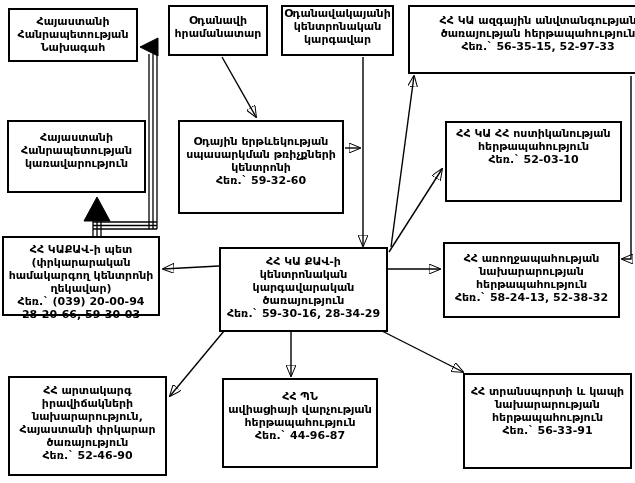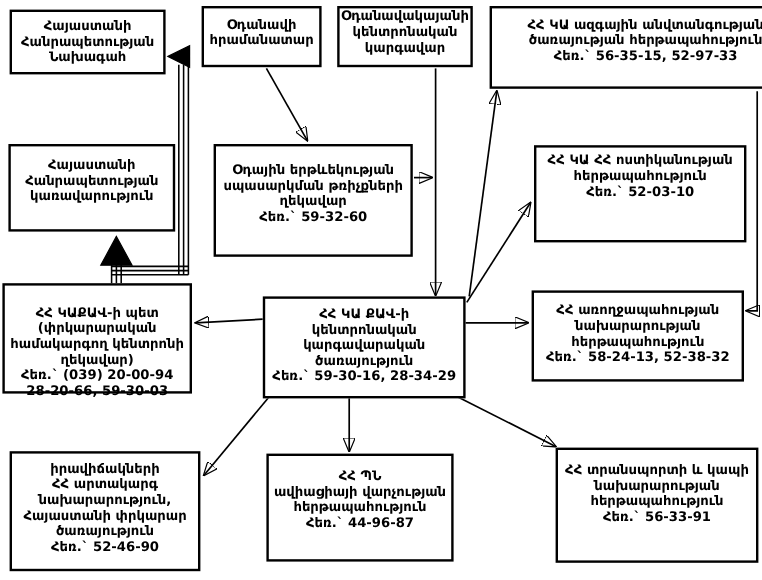--- a/index.html
+++ b/index.html
@@ -105,31 +105,31 @@
 
   <div class="box" style="left:7px;top:120px;width:139px;height:73px;padding-top:9px">
     <div class="ln">Հայաստանի</div>
     <div class="ln">Հանրապետության</div>
     <div class="ln">կառավարություն</div>
   </div>
 
   <div class="box" style="left:178px;top:120px;width:166px;height:94px;padding-top:13px">
     <div class="ln">Օդային երթևեկության</div>
     <div class="ln">սպասարկման թռիչքների</div>
-    <div class="ln">ղեկավար</div>
+    <div class="ln">կենտրոնի</div>
     <div class="ln">Հեռ.` 59-32-60</div>
   </div>
 
   <div class="box" style="left:445px;top:121px;width:177px;height:81px;padding-top:4px">
     <div class="ln">ՀՀ ԿԱ ՀՀ ոստիկանության</div>
     <div class="ln">հերթապահություն</div>
     <div class="ln">Հեռ.` 52-03-10</div>
   </div>
 
-  <div class="box" style="left:2px;top:236px;width:158px;height:92px;padding-top:16px">
+  <div class="box" style="left:2px;top:236px;width:158px;height:80px;padding-top:5px">
     <div class="ln">ՀՀ ԿԱՔԱՎ-ի պետ</div>
     <div class="ln">(փրկարարական</div>
     <div class="ln">համակարգող կենտրոնի</div>
     <div class="ln">ղեկավար)</div>
     <div class="ln">Հեռ.` (039) 20-00-94</div>
     <div class="ln">28-20-66, 59-30-03</div>
   </div>
 
   <div class="box" style="left:219px;top:247px;width:169px;height:85px;padding-top:6px">
     <div class="ln">ՀՀ ԿԱ ՔԱՎ-ի</div>
@@ -140,22 +140,22 @@
   </div>
 
   <div class="box" style="left:443px;top:242px;width:177px;height:76px;padding-top:8px">
     <div class="ln">ՀՀ առողջապահության</div>
     <div class="ln">նախարարության</div>
     <div class="ln">հերթապահություն</div>
     <div class="ln">Հեռ.` 58-24-13, 52-38-32</div>
   </div>
 
   <div class="box" style="left:8px;top:376px;width:159px;height:100px;padding-top:6px">
+    <div class="ln">ՀՀ արտակարգ</div>
     <div class="ln">իրավիճակների</div>
-    <div class="ln">ՀՀ արտակարգ</div>
     <div class="ln">նախարարություն,</div>
     <div class="ln">Հայաստանի փրկարար</div>
     <div class="ln">ծառայություն</div>
     <div class="ln">Հեռ.` 52-46-90</div>
   </div>
 
   <div class="box" style="left:222px;top:378px;width:156px;height:90px;padding-top:10px">
     <div class="ln">ՀՀ ՊՆ</div>
     <div class="ln">ավիացիայի վարչության</div>
     <div class="ln">հերթապահություն</div>

